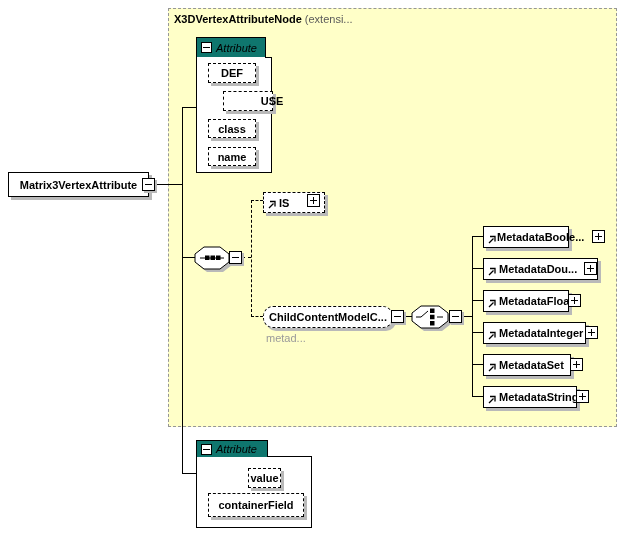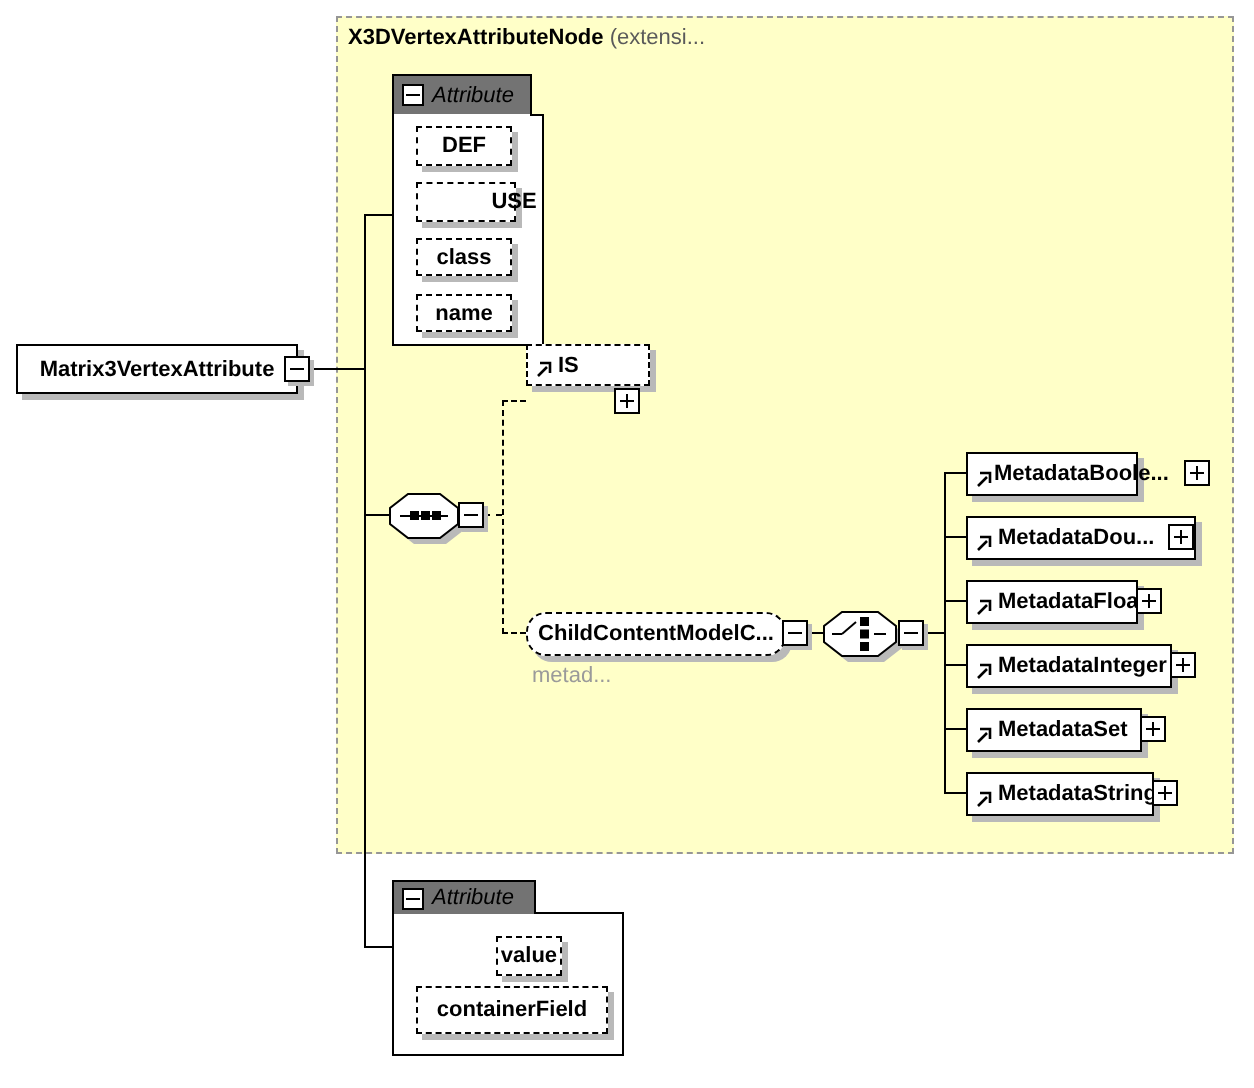--- a/index.html
+++ b/index.html
@@ -20,21 +20,21 @@
     position:absolute; background:#fff; border:1px solid #000;
     box-shadow:3px 3px 0 #b9b9b9; box-sizing:border-box;
     display:flex; align-items:center; justify-content:center;
     font-weight:bold; font-size:11px; color:#000; white-space:nowrap;
   }
   .dashed{border-style:dashed;}
   .rounded{border-radius:10px;}
   .ref{justify-content:flex-start; padding-left:15px;}
   .arrow-ic{position:absolute; left:3px; bottom:3px;}
   .attr-tab{
-    position:absolute; background:#737373; border:1px solid #000; border-bottom:none;
+    position:absolute; background:#0f766e; border:1px solid #000; border-bottom:none;
     box-sizing:border-box; display:flex; align-items:center; gap:4px;
     padding-left:4px; font-style:italic; font-size:11px; color:#000;
   }
   .attr-body{
     position:absolute; background:#fff; border:1px solid #000; border-top:none;
     box-sizing:border-box;
   }
   .mini{width:9px; height:9px; border:1px solid #000; background:#fff;
     position:relative; box-sizing:content-box; flex:0 0 auto;}
   .mini::before{content:""; position:absolute; left:1px; right:1px; top:4px;
@@ -115,31 +115,31 @@
 
   <div class="attr-body" style="left:196px;top:57px;width:76px;height:116px;"></div>
   <div class="hl" style="left:265px;top:57px;width:7px;"></div>
   <div class="attr-tab" style="left:196px;top:37px;width:70px;height:20px;">
     <span class="mini"></span>
     <span>Attribute</span>
   </div>
   <div class="ebox dashed" style="left:208px;top:63px;width:48px;height:20px;">
     <span>DEF</span>
   </div>
-  <div class="ebox dashed" style="left:208px;top:91px;width:48px;height:20px;padding-left:48px;">
+  <div class="ebox dashed" style="left:223px;top:91px;width:48px;height:20px;padding-left:48px;">
     <span>USE</span>
   </div>
   <div class="ebox dashed" style="left:208px;top:119px;width:48px;height:19px;">
     <span>class</span>
   </div>
   <div class="ebox dashed" style="left:208px;top:147px;width:48px;height:19px;">
     <span>name</span>
   </div>
 
-  <div class="ebox dashed ref" style="left:263px;top:172px;width:62px;height:21px;">
+  <div class="ebox dashed ref" style="left:263px;top:192px;width:62px;height:21px;">
     <svg class="arrow-ic" width="10" height="10" viewBox="0 0 10 10">
       <path d="M2,9 L6.5,4.5 M3,2.5 L8,2.5 L8,7.5" stroke="#000" stroke-width="1.3" fill="none"></path>
     </svg>
     <span>IS</span>
   </div>
   <div class="exp plus noshadow" style="left:307px;top:194px;"></div>
 
   <div class="ebox dashed rounded" style="left:263px;top:306px;width:130px;height:22px;justify-content:center;">
     <span>ChildContentModelC...</span>
   </div>

